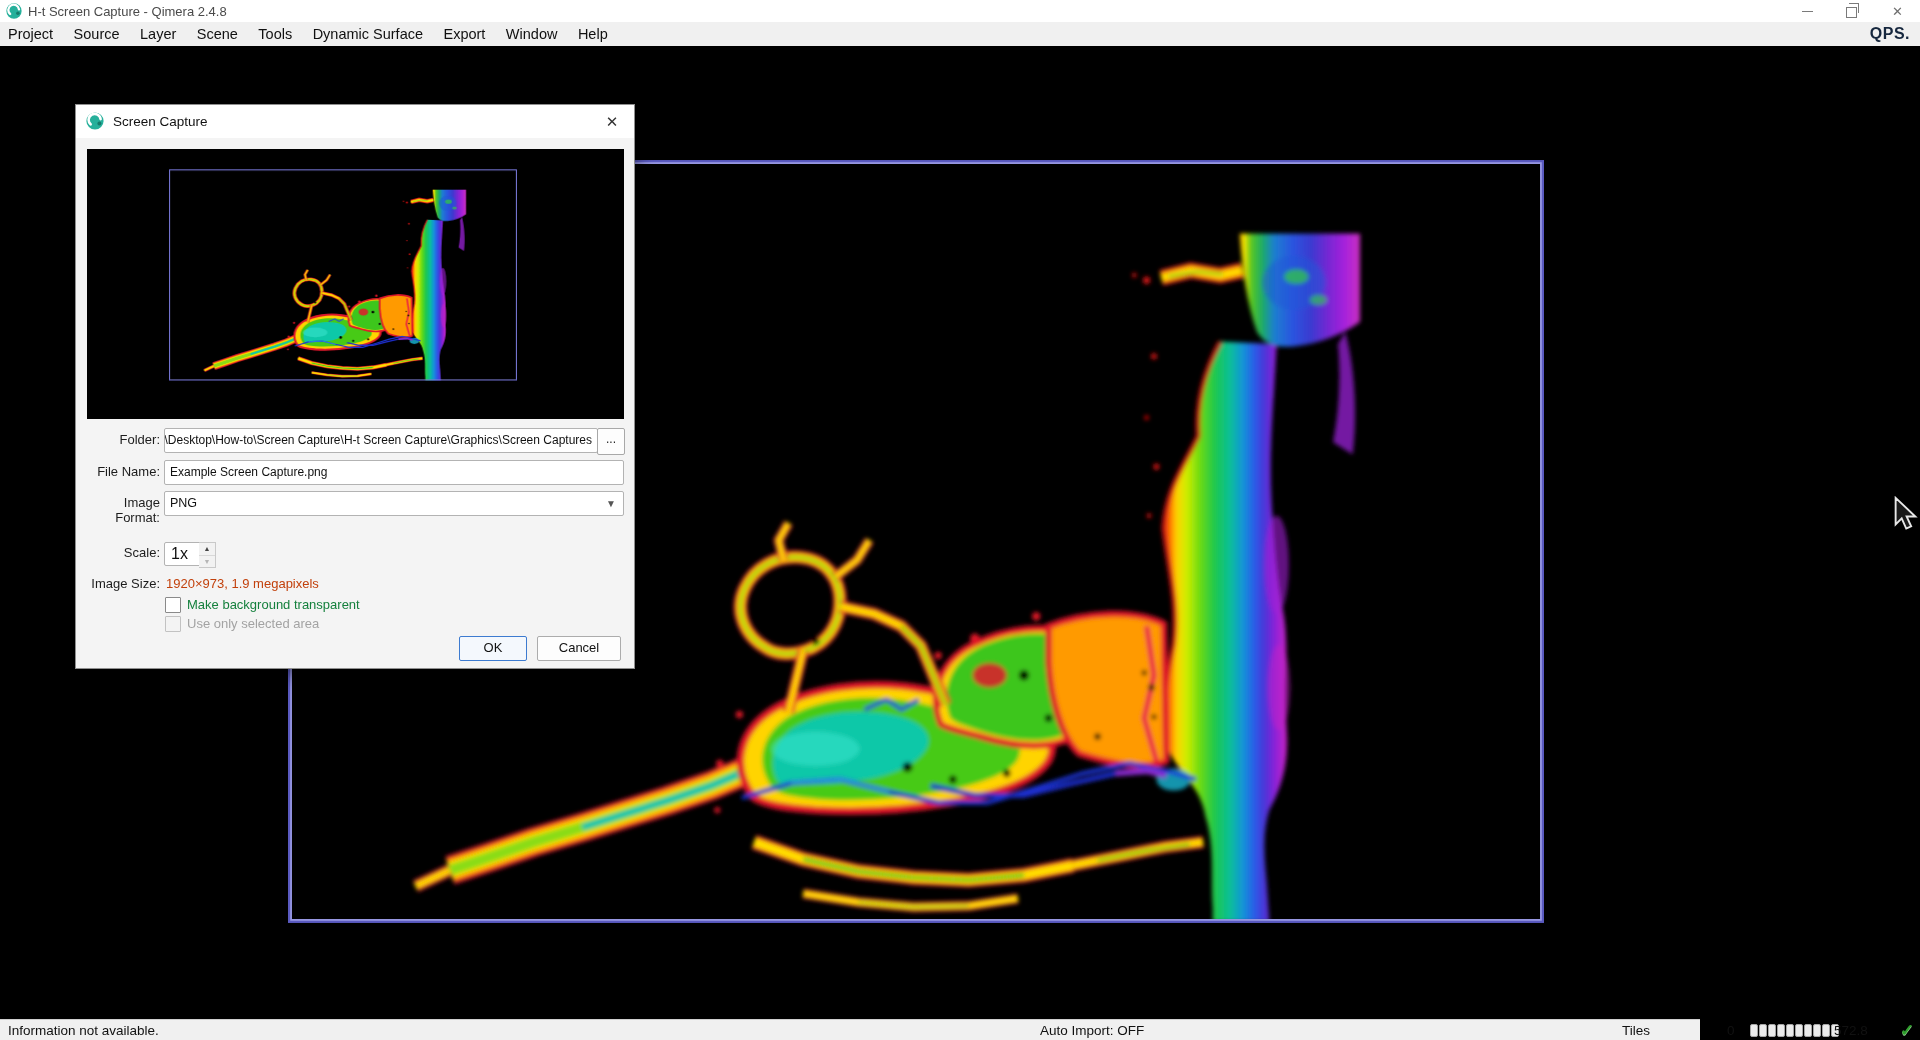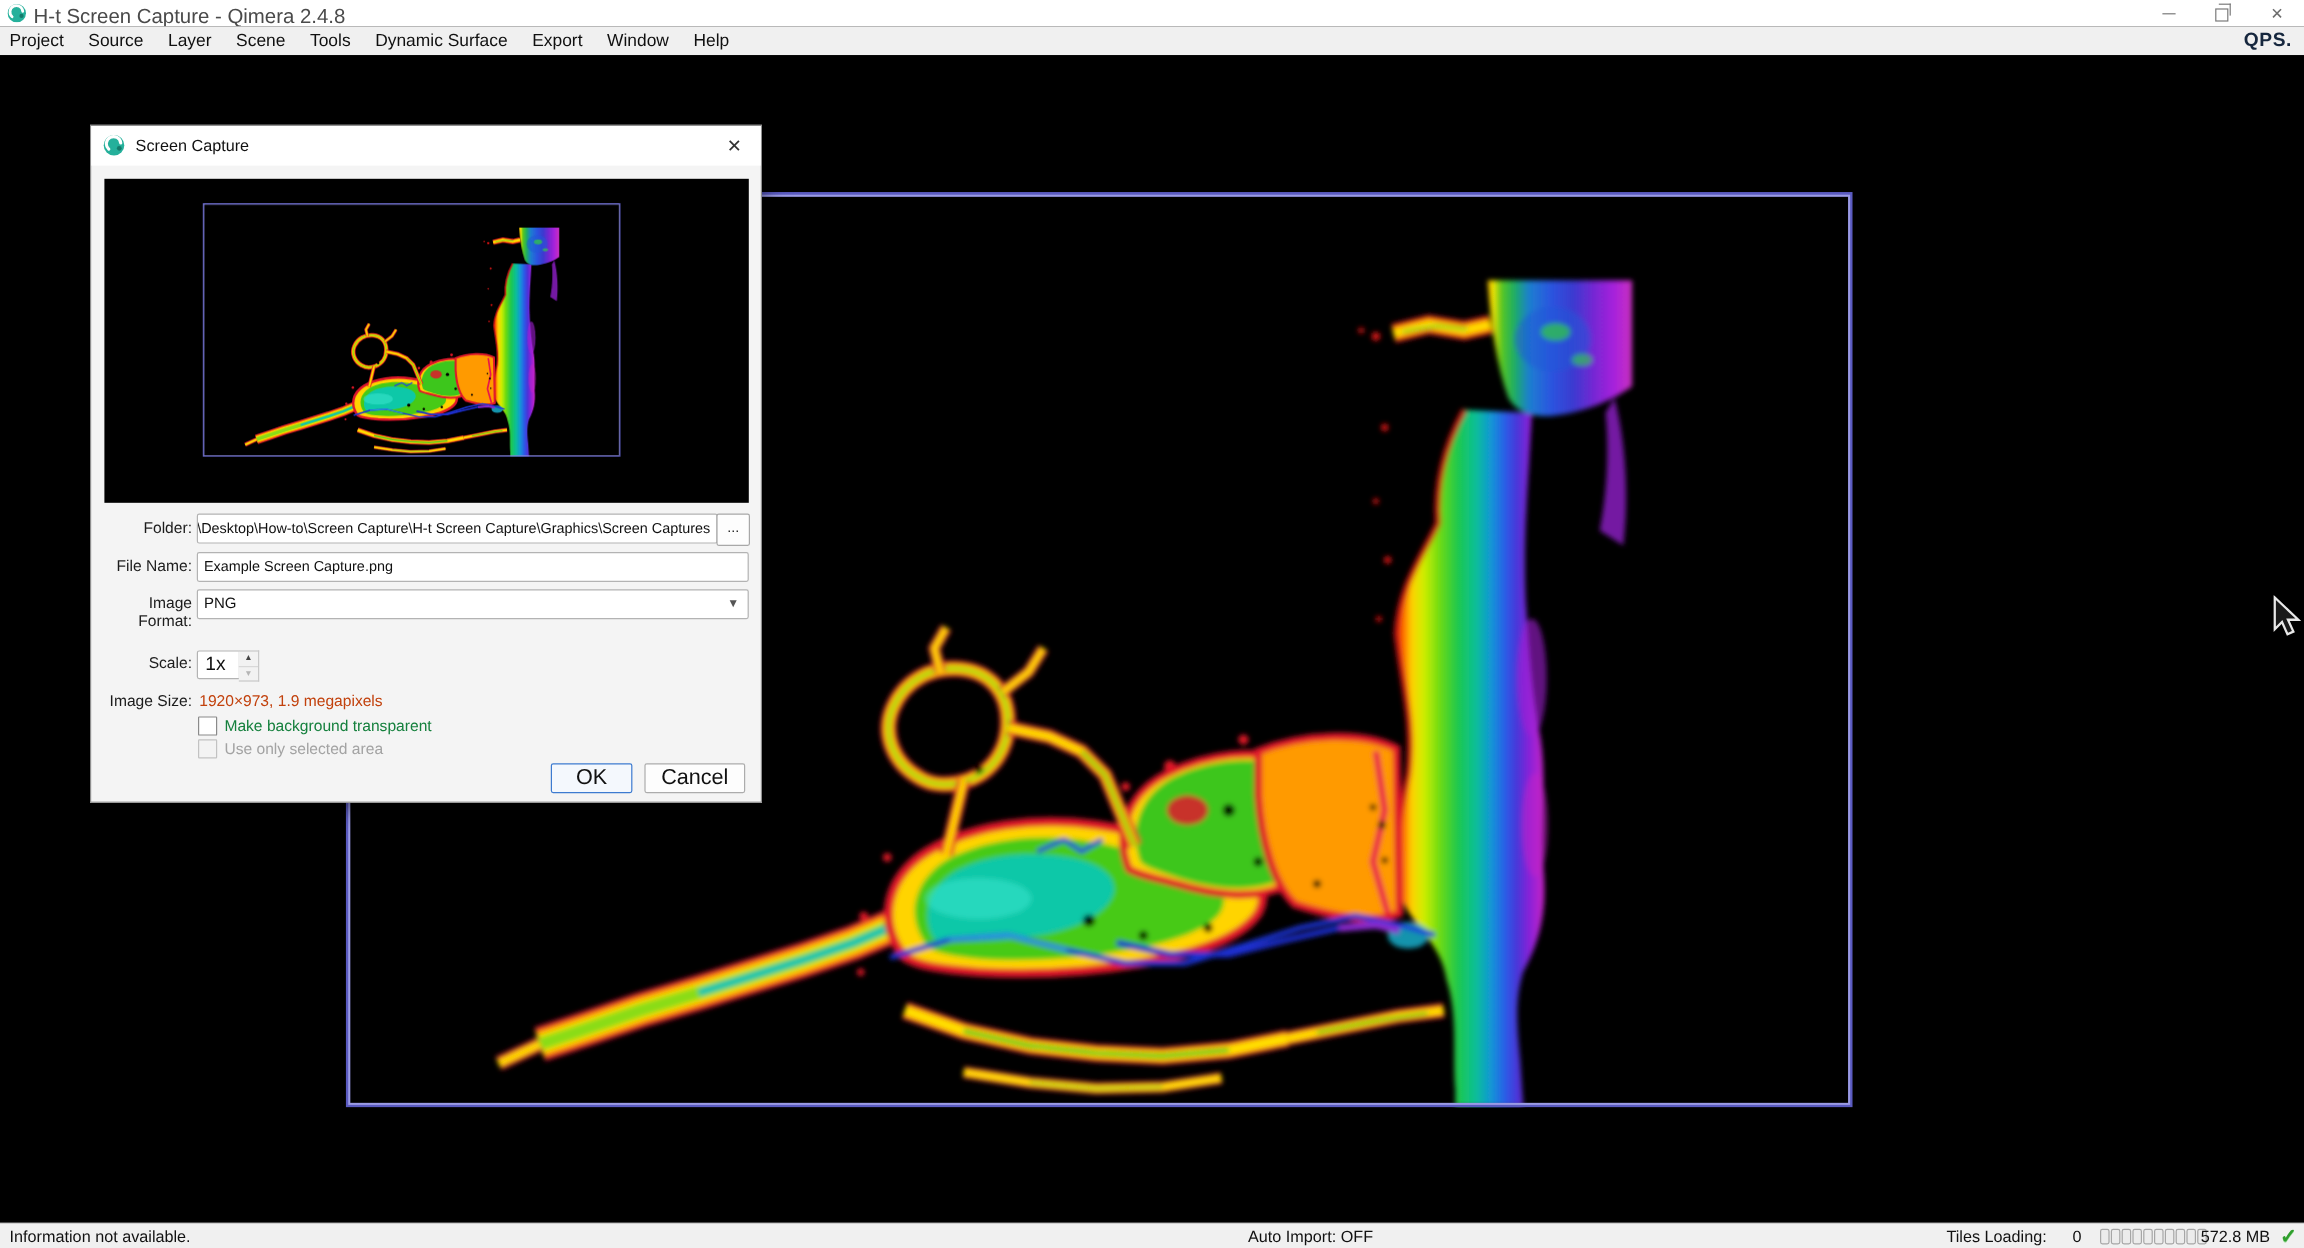--- a/index.html
+++ b/index.html
@@ -1,21 +1,21 @@
 <!DOCTYPE html>
 <html><head>
 <meta charset="utf-8">
 <style>
   html,body{margin:0;padding:0;background:#000;}
   #app{position:relative;width:1920px;height:1040px;overflow:hidden;
        font-family:"Liberation Sans",sans-serif;background:#000;}
 
   
   #titlebar{position:absolute;left:0;top:0;width:1920px;height:22px;background:#ffffff;}
-  #titlebar .app-title{position:absolute;left:28px;top:4px;font-size:17px;color:#4a4a4a;white-space:nowrap;}
+  #titlebar .app-title{position:absolute;left:28px;top:4px;font-size:13px;color:#4a4a4a;white-space:nowrap;}
   #titlebar .app-icon{position:absolute;left:6px;top:3px;width:16px;height:16px;}
   .winbtn{position:absolute;top:0;width:45px;height:22px;display:flex;align-items:center;justify-content:center;}
   #btn-min{right:90px}#btn-restore{right:45px}#btn-close{right:0}
   .min-glyph{width:11px;height:0;border-top:1.6px solid #7a7a7a;}
   .restore-glyph{position:relative;width:9px;height:9px;border:1.4px solid #7a7a7a;background:#fff;margin-top:2px;margin-left:-2px;}
   .restore-glyph:before{content:"";position:absolute;left:1.5px;top:-4.5px;width:9px;height:9px;border:1.4px solid #7a7a7a;border-bottom:none;border-left:none;}
   .close-glyph{font-size:13px;color:#6e6e6e;line-height:1;}
 
   
   #menubar{position:absolute;left:0;top:22px;width:1920px;height:24px;background:#f0f0f0;}
@@ -55,26 +55,26 @@
               background:#f2f2f2;display:flex;flex-direction:column;}
   #scale-btns div{flex:1;display:flex;align-items:center;justify-content:center;font-size:7px;}
   #spin-up{color:#444;border-bottom:1px solid #d8d8d8;}
   #spin-down{color:#b5b5b5;}
   #imagesize-value{position:absolute;left:90px;top:471px;color:#c2410c;}
   .chk{position:absolute;width:14px;height:14px;background:#fff;border:1px solid #8a8a8a;border-radius:1px;}
   .chk.disabled{border-color:#c2c2c2;background:#f3f3f3;}
   .chk-label{position:absolute;left:111px;color:#15803d;}
   .chk-label.disabled{color:#a3a3a3;}
   .dlg-btn{position:absolute;top:531px;height:23px;background:#fdfdfd;border:1px solid #acacac;border-radius:2px;
-           text-align:center;line-height:21px;font-size:18px;color:#111;}
+           text-align:center;line-height:21px;font-size:13px;color:#111;}
   #ok-btn{left:383px;width:66px;border:1px solid #3d7bd0;background:#f4f8fd;}
   #cancel-btn{left:461px;width:82px;}
 
   
-  #statusbar{position:absolute;left:0;top:1019px;width:1920px;height:21px;background:#f0f0f0;border-top:1px solid #cfcfcf;
+  #statusbar{position:absolute;left:0;top:1019px;width:1700px;height:21px;background:#f0f0f0;border-top:1px solid #cfcfcf;
              font-size:13.5px;color:#111;}
   #status-left{position:absolute;left:8px;top:3px;}
   #status-autoimport{position:absolute;left:1040px;top:3px;}
   #tiles-label{position:absolute;left:1622px;top:3px;}
   #tiles-count{position:absolute;left:1727px;top:3px;}
   #tile-progress{position:absolute;left:1750px;top:4px;display:flex;}
   #tile-progress span{width:6px;height:11px;border:1px solid #a6a6a6;border-radius:2px;background:#ececec;margin-right:1px;}
   #status-memory{position:absolute;left:1834px;top:3px;}
   #status-check{position:absolute;left:1900px;top:0px;font-size:17px;font-weight:bold;color:#2f9e2d;text-shadow:0 1px 0 #9adb99;}
 </style>

